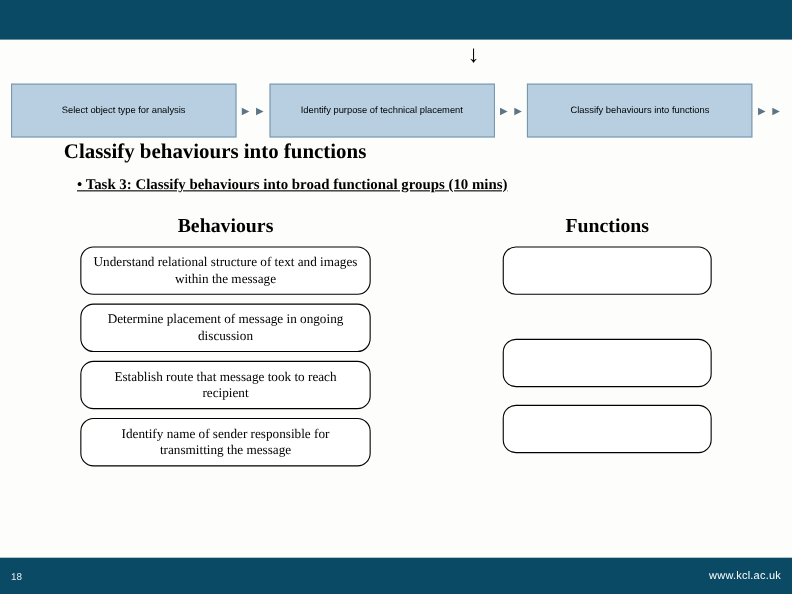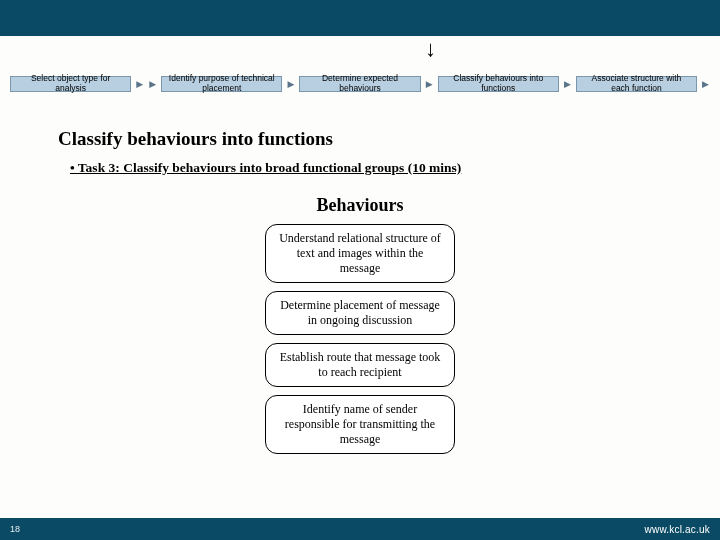--- a/index.html
+++ b/index.html
@@ -34,21 +34,21 @@
     gap: 4px;
   }
   .flow-box {
     background: #b7cfe0;
     border: 1px solid #7a98ad;
     font-size: 8.5px;
     line-height: 1.15;
     padding: 0 5px;
     text-align: center;
     color: #000;
-    height: 16px;
+    height: 49px;
     display: flex;
     align-items: center;
     justify-content: center;
     flex: 1 1 0;
   }
   .flow-sep {
     font-size: 9px;
     color: #5a7489;
     padding: 0 1px;
   }
@@ -85,21 +85,21 @@
     align-items: center;
     font-family: Liberation Serif, serif;
   }
   .col-header {
     font-size: 18px;
     font-weight: bold;
     color: #000;
     margin-bottom: 8px;
   }
   .bbox {
-    width: 190px;
+    width: 264px;
     min-height: 44px;
     border: 1.5px solid #000;
     border-radius: 12px;
     background: #fff;
     font-size: 12px;
     line-height: 1.25;
     text-align: center;
     padding: 6px 10px;
     margin-bottom: 8px;
     display: flex;
@@ -113,21 +113,21 @@
     border: 1.5px solid #000;
     border-radius: 12px;
     background: #fff;
     margin-bottom: 16px;
   }
   .fbox:first-of-type { margin-top: 0; }
   .func-stack { display:flex; flex-direction:column; align-items:center; }
   .footer {
     position: absolute;
     left: 0; right: 0; bottom: 0;
-    height: 22px;
+    height: 33px;
     background: #0a4a64;
     display: flex;
     align-items: center;
     justify-content: space-between;
     padding: 0 10px;
     color: #fff;
     font-size: 10px;
   }
   .page-num { color: #e6eef2; font-size: 9px; }
   .footer-url { font-weight: normal; letter-spacing: .2px; }
@@ -138,37 +138,43 @@
 <div class="top-band"></div>
 
 <div class="down-arrow">↓</div>
 
 <div class="flow">
   <div class="flow-box">Select object type for analysis</div>
   <div class="flow-sep">▶</div>
   <div class="flow-sep">▶</div>
   <div class="flow-box">Identify purpose of technical placement</div>
   <div class="flow-sep">▶</div>
-  <div class="flow-box">Determine expected behaviours</div>
   <div class="flow-sep">▶</div>
   <div class="flow-box">Classify behaviours into functions</div>
   <div class="flow-sep">▶</div>
-  <div class="flow-box">Associate structure with each function</div>
   <div class="flow-sep">▶</div>
 </div>
 
 <div class="title">Classify behaviours into functions</div>
 <div class="bullet">• Task 3: Classify behaviours into broad functional groups (10 mins)</div>
 
 <div class="columns">
   <div class="col">
     <div class="col-header">Behaviours</div>
     <div class="bbox">Understand relational structure of text and images within the message</div>
     <div class="bbox">Determine placement of message in ongoing discussion</div>
     <div class="bbox">Establish route that message took to reach recipient</div>
     <div class="bbox">Identify name of sender responsible for transmitting the message</div>
   </div>
+  <div class="col">
+    <div class="col-header">Functions</div>
+    <div class="func-stack">
+      <div class="fbox"></div>
+      <div class="fbox" style="margin-top:24px;"></div>
+      <div class="fbox"></div>
+    </div>
+  </div>
 </div>
 
 <div class="footer">
   <span class="page-num">18</span>
   <span class="footer-url">www.kcl.ac.uk</span>
 </div>
 
 </body></html>

